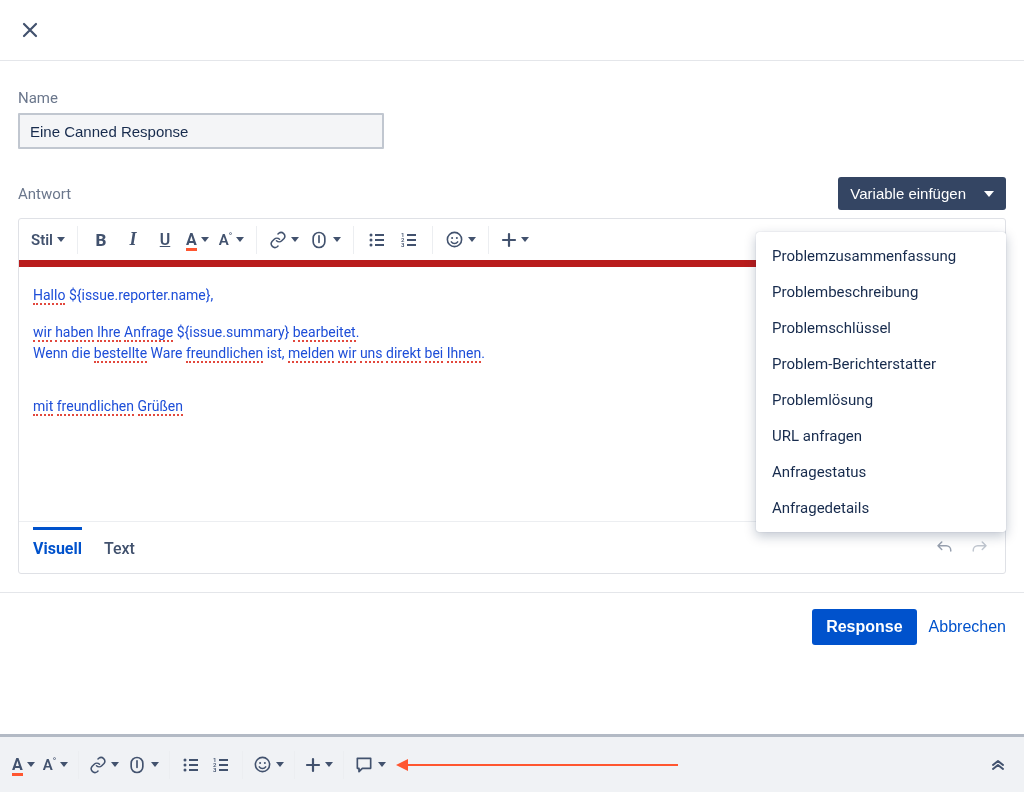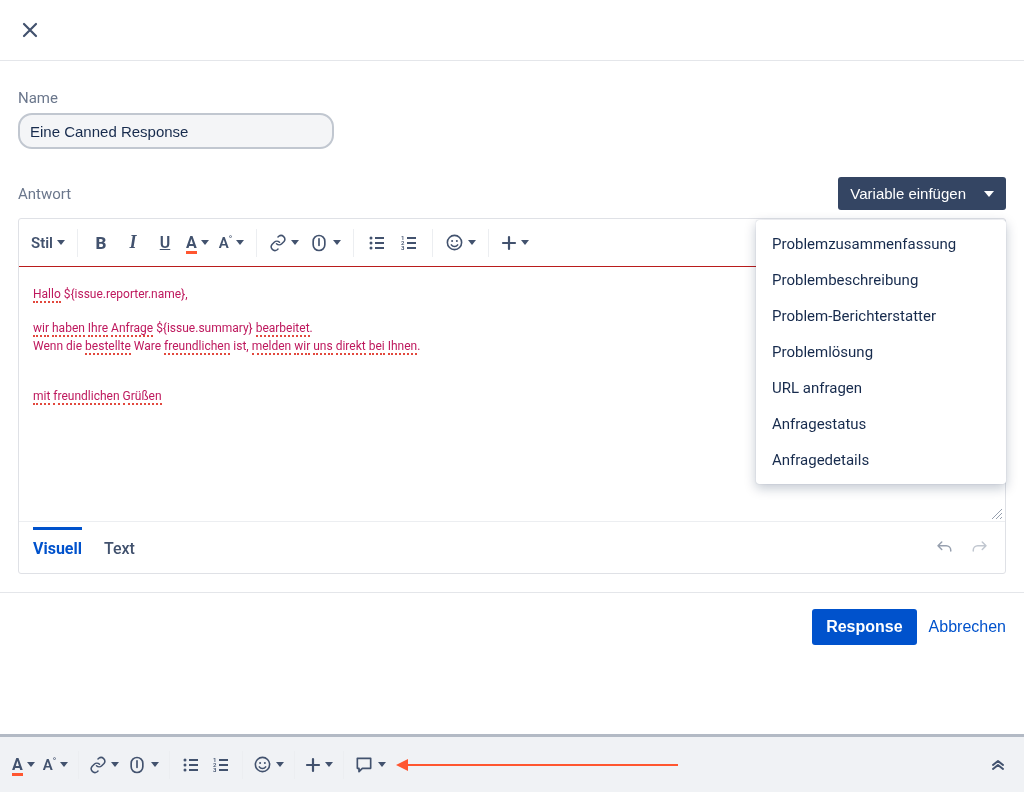--- a/index.html
+++ b/index.html
@@ -40,24 +40,24 @@
   .dialog-body {
     padding: 28px 18px 18px 18px;
   }
   .field-label {
     font-size: 15px;
     color: #6B778C;
     margin-bottom: 6px;
     display: block;
   }
   .name-input {
-    width: 316px;
+    width: 366px;
     height: 36px;
     border: 2px solid #c1c7d0;
-    border-radius: 14px;
+    border-radius: 1px;
     padding: 0 10px;
     font-size: 15px;
     background: #F4F5F7;
     color: #172B4D;
   }
   .antwort-row {
     display: flex;
     justify-content: space-between;
     align-items: center;
     margin-top: 28px;
@@ -84,21 +84,21 @@
   }
   .editor-wrap {
     position: relative;
     border: 1px solid #dfe1e6;
     border-radius: 3px;
   }
   .toolbar {
     display: flex;
     align-items: center;
     height: 48px;
-    border-bottom: 1px solid #b91c1c;
+    border-bottom: 7px solid #b91c1c;
     padding: 0 8px;
     gap: 2px;
   }
   .tb-group {
     display: flex;
     align-items: center;
     gap: 2px;
   }
   .tb-sep {
     width: 1px;
@@ -141,31 +141,31 @@
   }
   .tcolor-A2 {
     position: relative;
     font-weight: 600;
     font-size: 15px;
   }
   .tcolor-A2 .sup { font-size:9px; vertical-align: super; }
   .editor-content {
     padding: 18px 14px;
     min-height: 254px;
-    font-size: 12px;
+    font-size: 14px;
     line-height: 1.5;
-    color: #be185d;
+    color: #1d4ed8;
   }
   .spellerr {
     border-bottom: 2px dotted #e2483d;
   }
   .dropdown {
     position: absolute;
     right: 0;
-    top: 0;
+    top: 12px;
     width: 250px;
     background: #fff;
     border-radius: 3px;
     box-shadow: 0 4px 12px rgba(9,30,66,.25), 0 0 1px rgba(9,30,66,.3);
     padding: 6px 0;
     z-index: 20;
   }
   .dropdown-item {
     padding: 9px 16px;
     font-size: 15px;
@@ -427,20 +427,21 @@
   <div class="dialog-footer">
     <button class="btn-primary">Response</button>
     <button class="btn-link">Abbrechen</button>
   </div>
 </div>
 
 <div class="dropdown-anchor">
   <div class="dropdown">
     <div class="dropdown-item">Problemzusammenfassung</div>
     <div class="dropdown-item">Problembeschreibung</div>
+    <div class="dropdown-item">Problemschlüssel</div>
     <div class="dropdown-item">Problem-Berichterstatter</div>
     <div class="dropdown-item">Problemlösung</div>
     <div class="dropdown-item">URL anfragen</div>
     <div class="dropdown-item">Anfragestatus</div>
     <div class="dropdown-item">Anfragedetails</div>
   </div>
 </div>
 
 <div class="bottom-bar">
   <div class="tb-btn">

